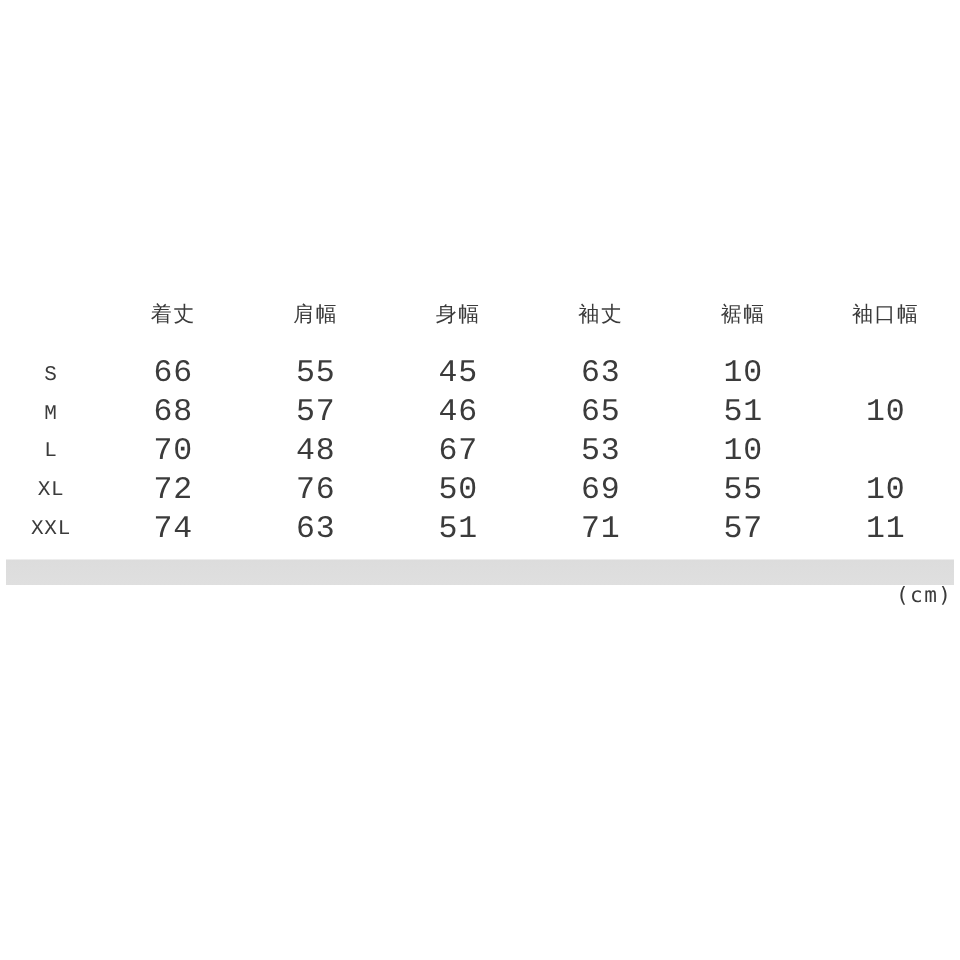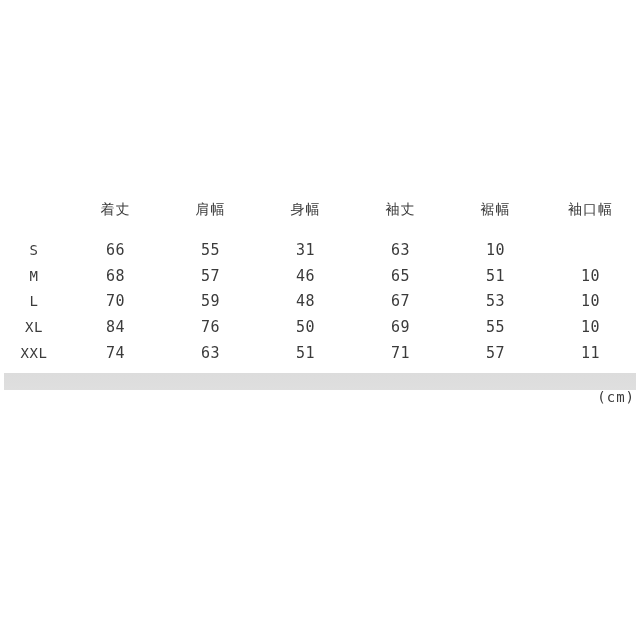--- a/index.html
+++ b/index.html
@@ -18,31 +18,32 @@
   .size-table {
     position: absolute;
     top: 196px;
     left: 0;
     width: 638px;
   }
   .trow {
     display: grid;
     grid-template-columns: 68px repeat(6, 95px);
     align-items: center;
+    font-family: Liberation Mono, monospace;
   }
   .trow.header {
     height: 28px;
     margin-bottom: 13px;
   }
   .trow.data {
     height: 25.8px;
   }
   .cell {
     text-align: center;
-    font-size: 15px;
+    font-size: 21px;
     letter-spacing: 0.5px;
     white-space: nowrap;
   }
   .trow.header .cell {
     font-size: 14px;
     letter-spacing: 1px;
   }
   .cell.rowlabel {
     font-size: 14px;
     letter-spacing: 0.5px;
@@ -75,48 +76,47 @@
     <div class="cell">身幅</div>
     <div class="cell">袖丈</div>
     <div class="cell">裾幅</div>
     <div class="cell">袖口幅</div>
   </div>
 
   <div class="trow data">
     <div class="cell rowlabel">S</div>
     <div class="cell">66</div>
     <div class="cell">55</div>
-    <div class="cell">31</div>
+    <div class="cell">45</div>
     <div class="cell">63</div>
     <div class="cell">10</div>
   </div>
 
   <div class="trow data">
     <div class="cell rowlabel">M</div>
     <div class="cell">68</div>
     <div class="cell">57</div>
     <div class="cell">46</div>
     <div class="cell">65</div>
     <div class="cell">51</div>
     <div class="cell">10</div>
   </div>
 
   <div class="trow data">
     <div class="cell rowlabel">L</div>
     <div class="cell">70</div>
-    <div class="cell">59</div>
     <div class="cell">48</div>
     <div class="cell">67</div>
     <div class="cell">53</div>
     <div class="cell">10</div>
   </div>
 
   <div class="trow data">
     <div class="cell rowlabel">XL</div>
-    <div class="cell">84</div>
+    <div class="cell">72</div>
     <div class="cell">76</div>
     <div class="cell">50</div>
     <div class="cell">69</div>
     <div class="cell">55</div>
     <div class="cell">10</div>
   </div>
 
   <div class="trow data">
     <div class="cell rowlabel">XXL</div>
     <div class="cell">74</div>

